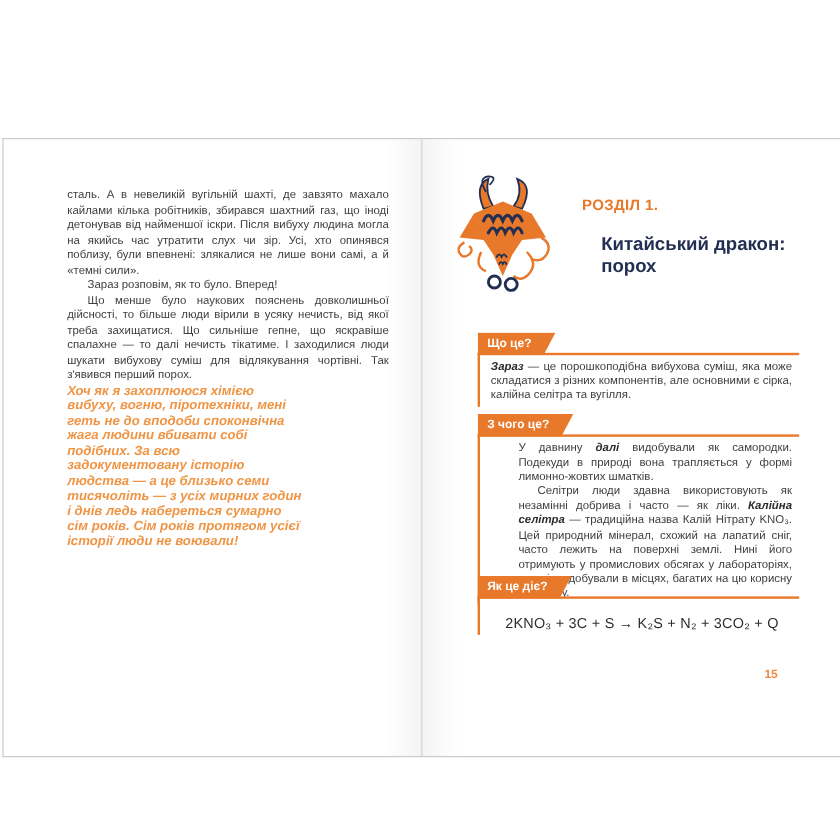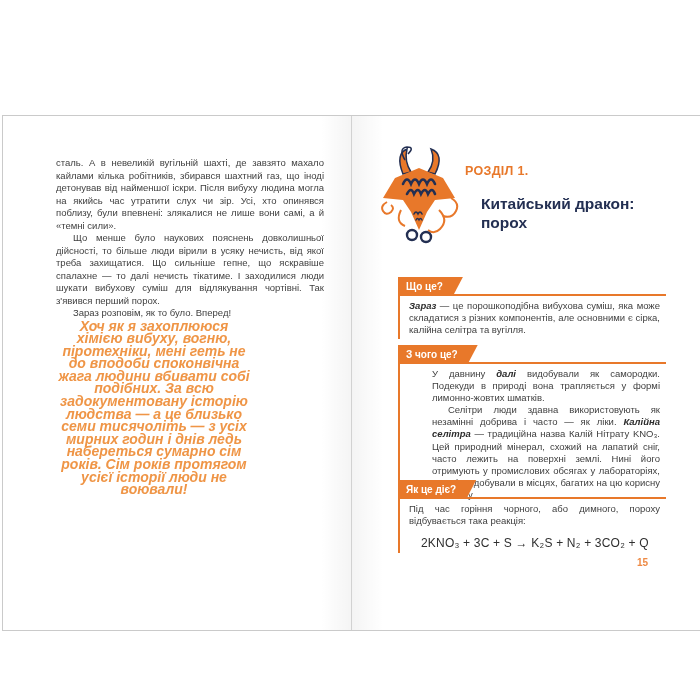--- a/index.html
+++ b/index.html
@@ -10,26 +10,26 @@
           background:linear-gradient(90deg, rgba(0,0,0,0) 0%, rgba(0,0,0,0.045) 50%, rgba(0,0,0,0) 100%);}
   .gutter-line{position:absolute;left:348px;top:0;width:1px;height:100%;background:#d2d2d2;}
 
   
   .page-left{position:absolute;left:0;top:0;width:348px;height:100%;}
   .body-block{position:absolute;left:53px;top:41px;width:268px;color:var(--ink);
               font-size:9.5px;line-height:12.5px;text-align:justify;}
   .body-block p{margin:0;}
   .body-block p.indent{text-indent:17px;}
   .author-note{margin:5px 0 0 74px;width:196px;color:var(--note-orange);
-               font-size:14px;line-height:12.6px;font-style:italic;font-weight:bold;
-               text-align:center;}
+               font-size:11px;line-height:12.6px;font-style:italic;font-weight:bold;
+               text-align:left;}
 
   
   .page-right{position:absolute;left:349px;top:0;width:349px;height:100%;}
-  .chapter-header{position:absolute;left:29px;top:28px;display:flex;}
+  .chapter-header{position:absolute;left:29px;top:28px;display:flex;gap:20px;}
   .dragon{width:78px;height:100px;flex:0 0 auto;}
   .chapter-titles{margin:20px 0 0 6px;}
   .chapter-label{color:var(--orange);font-size:12.5px;font-weight:bold;letter-spacing:.3px;margin:0 0 3px 0;}
   .chapter-title{color:var(--navy);font-size:15.5px;line-height:19px;font-weight:bold;width:180px;margin:16px;}
 
   .section{position:absolute;left:46px;width:268px;box-sizing:border-box;
            border-top:2px solid var(--orange);border-left:2px solid var(--orange);
            padding:4px 6px 3px 9px;}
   .section .sec-text{margin:0;color:var(--ink);font-size:9.5px;line-height:12.1px;text-align:justify;}
   .section .sec-text.indent{text-indent:16px;}
@@ -43,22 +43,22 @@
 </head>
 <body>
 
 <div class="spread">
   <div class="gutter-shade"></div>
   <div class="gutter-line"></div>
 
   <div class="page-left">
     <div class="body-block">
       <p>сталь. А в невеликій вугільній шахті, де завзято махало кайлами кілька робітників, збирався шахтний газ, що іноді детонував від найменшої іскри. Після вибуху людина могла на якийсь час утратити слух чи зір. Усі, хто опинявся поблизу, були впевнені: злякалися не лише вони самі, а й «темні сили».</p>
+      <p class="indent">Зараз розповім, як то було. Вперед!</p>
       <p class="indent">Що менше було наукових пояснень довколишньої дійсності, то більше люди вірили в усяку нечисть, від якої треба захищатися. Що сильніше гепне, що яскравіше спалахне — то далі нечисть тікатиме. І заходилися люди шукати вибухову суміш для відлякування чортівні. Так з'явився перший порох.</p>
-      <p class="indent">Зараз розповім, як то було. Вперед!</p>
       <p class="author-note">Хоч як я захоплююся хімією вибуху, вогню, піротехніки, мені геть не до вподоби споконвічна жага людини вбивати собі подібних. За всю задокументовану історію людства — а це близько семи тисячоліть — з усіх мирних годин і днів ледь набереться сумарно сім років. Сім років протягом усієї історії люди не воювали!</p>
     </div>
   </div>
 
   <div class="page-right">
 
     <div class="chapter-header">
       <svg class="dragon" viewBox="0 0 78 100" xmlns="http://www.w3.org/2000/svg">
 
         <path d="M6 58 q-7 4 -4 9 q3 5 8 1 q4 -4 0 -7" fill="none" stroke="#E8782A" stroke-width="2"></path>
@@ -94,19 +94,18 @@
     </div>
 
     <div class="section" style="top:246px;padding-left:32px;">
       <div class="tab">З чого це?</div>
       <p class="sec-text"><span>У давнину </span><span class="term">далі</span><span> видобували як самородки. Подекуди в природі вона трапляється у формі лимонно-жовтих шматків.</span></p>
       <p class="sec-text indent"><span>Селітри люди здавна використовують як незамінні добрива і часто — як ліки. </span><span class="term">Калійна селітра</span><span> — традиційна назва Калій Нітрату KNO₃. Цей природний мінерал, схожий на лапатий сніг, часто лежить на поверхні землі. Нині його отримують у промислових обсягах у лабораторіях, а раніше добували в місцях, багатих на цю корисну копалину.</span></p>
     </div>
 
     <div class="section" style="top:381px;">
       <div class="tab">Як це діє?</div>
-      <p class="sec-text">Під час горіння чорного, або димного, пороху відбувається така реакція:</p>
       <p class="formula">2KNO₃ + 3C + S → K₂S + N₂ + 3CO₂ + Q</p>
     </div>
 
     <div class="page-number">15</div>
   </div>
 </div>
 
 </body></html>

